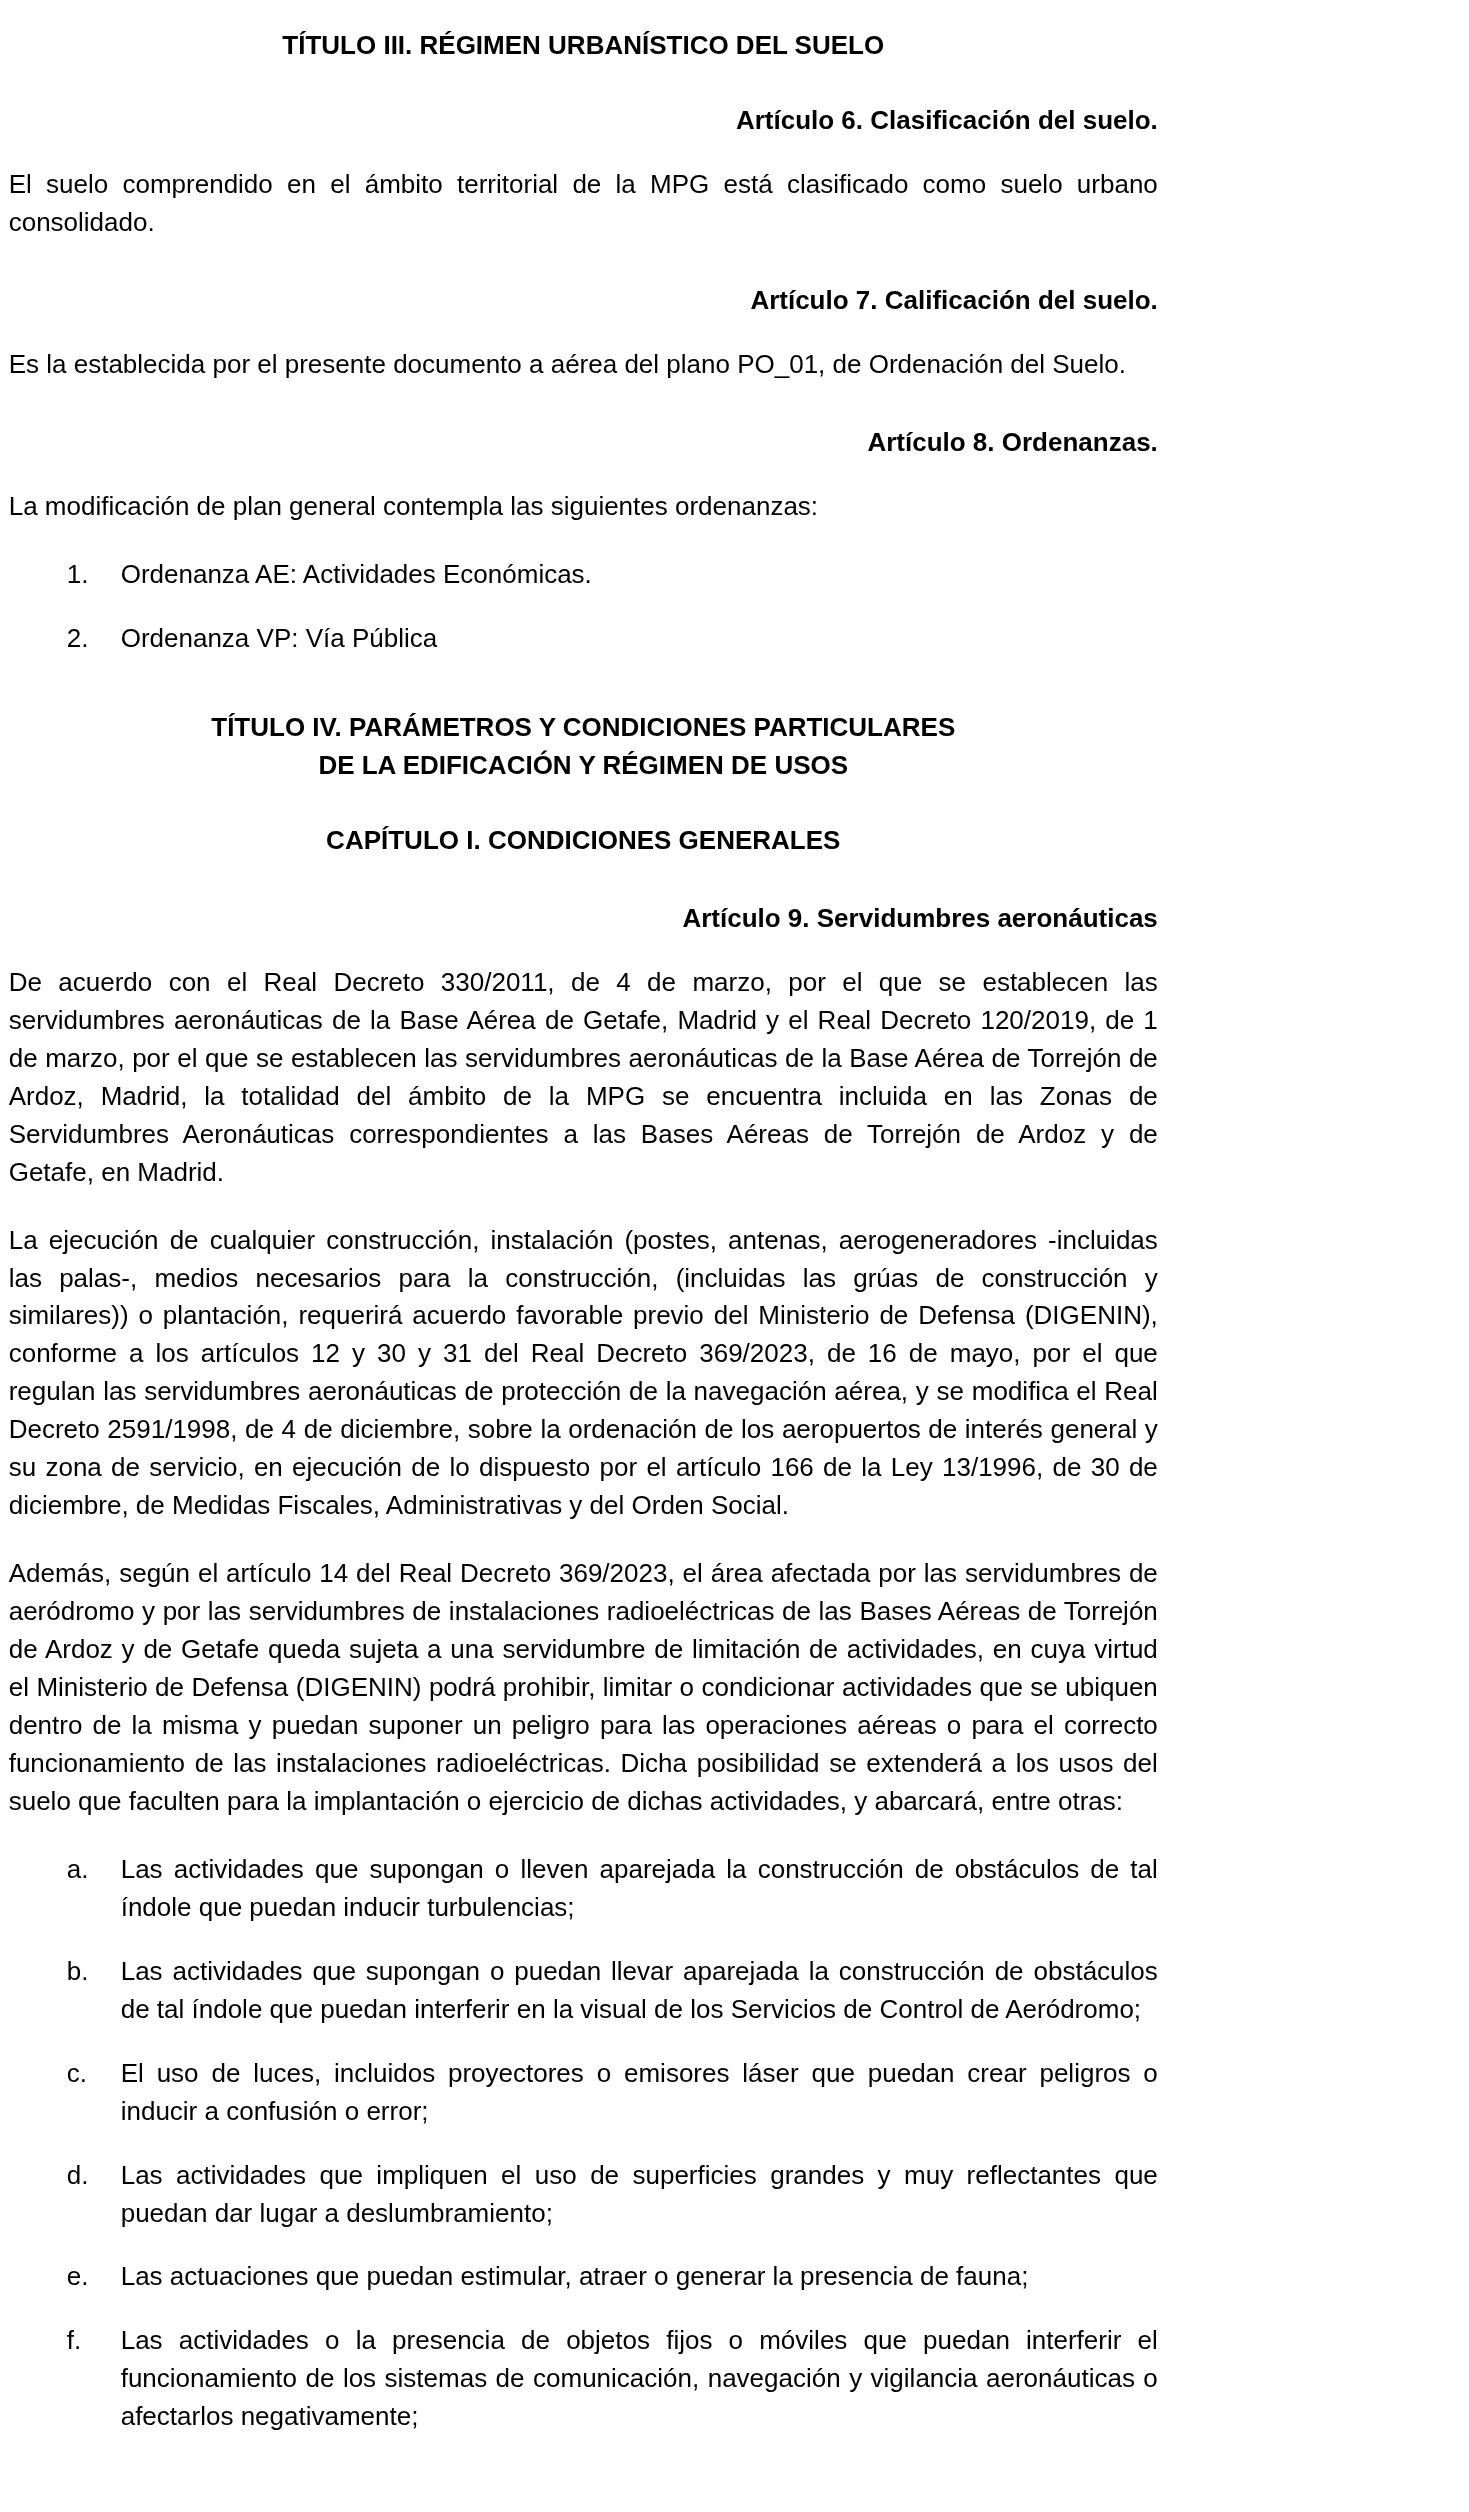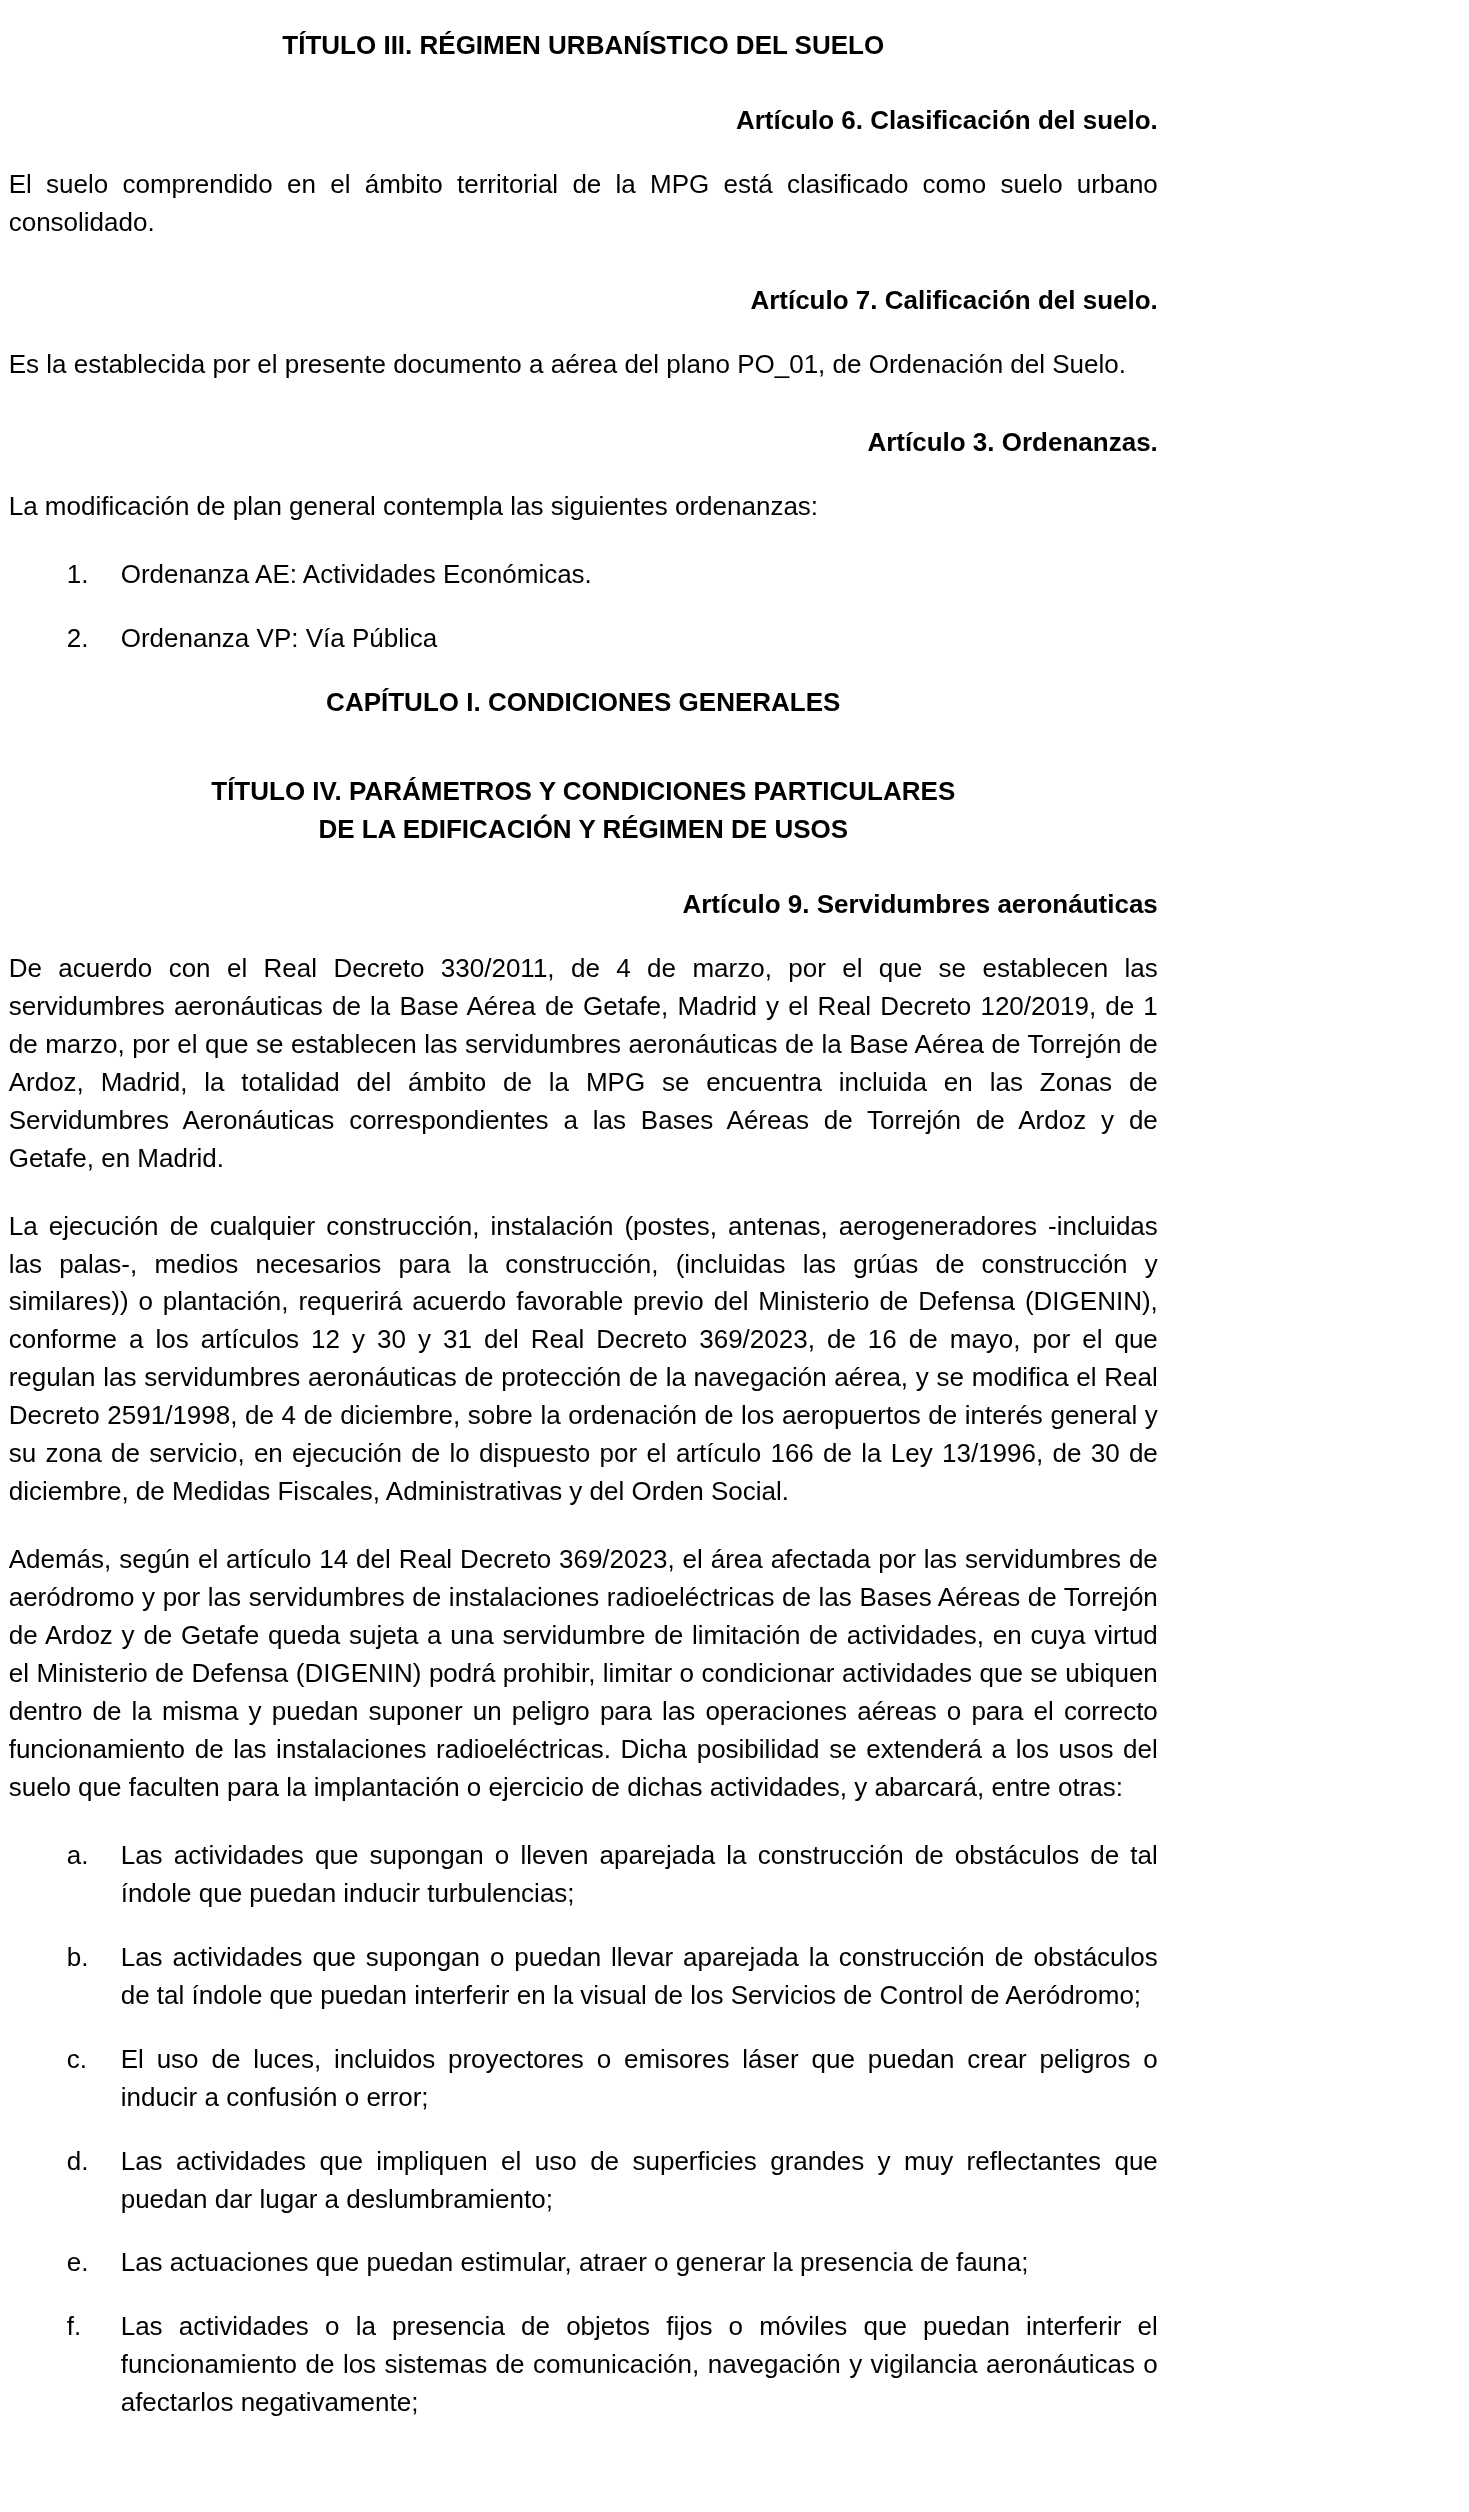--- a/index.html
+++ b/index.html
@@ -65,40 +65,40 @@
 <div class="page">
 
   <h1 class="center-heading heading-titulo3">TÍTULO III. RÉGIMEN URBANÍSTICO DEL SUELO</h1>
 
   <h2 class="article-heading">Artículo 6. Clasificación del suelo.</h2>
   <p class="para">El suelo comprendido en el ámbito territorial de la MPG está clasificado como suelo urbano consolidado.</p>
 
   <h2 class="article-heading section-gap">Artículo 7. Calificación del suelo.</h2>
   <p class="para">Es la establecida por el presente documento a aérea del plano PO_01, de Ordenación del Suelo.</p>
 
-  <h2 class="article-heading section-gap">Artículo 3. Ordenanzas.</h2>
+  <h2 class="article-heading section-gap">Artículo 8. Ordenanzas.</h2>
   <p class="para">La modificación de plan general contempla las siguientes ordenanzas:</p>
 
   <div class="list">
     <div class="list-item">
       <span class="list-marker">1.</span>
       <span class="list-item-text">Ordenanza AE: Actividades Económicas.</span>
     </div>
     <div class="list-item">
       <span class="list-marker">2.</span>
       <span class="list-item-text">Ordenanza VP: Vía Pública</span>
     </div>
   </div>
 
-  <h1 class="center-heading heading-capitulo">CAPÍTULO I. CONDICIONES GENERALES</h1>
-
   <h1 class="center-heading heading-titulo4">
     <span>TÍTULO IV. PARÁMETROS Y CONDICIONES PARTICULARES</span><br>
     <span>DE LA EDIFICACIÓN Y RÉGIMEN DE USOS</span>
   </h1>
+
+  <h1 class="center-heading heading-capitulo">CAPÍTULO I. CONDICIONES GENERALES</h1>
 
   <h2 class="article-heading">Artículo 9. Servidumbres aeronáuticas</h2>
   <p class="para">De acuerdo con el Real Decreto 330/2011, de 4 de marzo, por el que se establecen las servidumbres aeronáuticas de la Base Aérea de Getafe, Madrid y el Real Decreto 120/2019, de 1 de marzo, por el que se establecen las servidumbres aeronáuticas de la Base Aérea de Torrejón de Ardoz, Madrid, la totalidad del ámbito de la MPG se encuentra incluida en las Zonas de Servidumbres Aeronáuticas correspondientes a las Bases Aéreas de Torrejón de Ardoz y de Getafe, en Madrid.</p>
   <p class="para">La ejecución de cualquier construcción, instalación (postes, antenas, aerogeneradores -incluidas las palas-, medios necesarios para la construcción, (incluidas las grúas de construcción y similares)) o plantación, requerirá acuerdo favorable previo del Ministerio de Defensa (DIGENIN), conforme a los artículos 12 y 30 y 31 del Real Decreto 369/2023, de 16 de mayo, por el que regulan las servidumbres aeronáuticas de protección de la navegación aérea, y se modifica el Real Decreto 2591/1998, de 4 de diciembre, sobre la ordenación de los aeropuertos de interés general y su zona de servicio, en ejecución de lo dispuesto por el artículo 166 de la Ley 13/1996, de 30 de diciembre, de Medidas Fiscales, Administrativas y del Orden Social.</p>
   <p class="para">Además, según el artículo 14 del Real Decreto 369/2023, el área afectada por las servidumbres de aeródromo y por las servidumbres de instalaciones radioeléctricas de las Bases Aéreas de Torrejón de Ardoz y de Getafe queda sujeta a una servidumbre de limitación de actividades, en cuya virtud el Ministerio de Defensa (DIGENIN) podrá prohibir, limitar o condicionar actividades que se ubiquen dentro de la misma y puedan suponer un peligro para las operaciones aéreas o para el correcto funcionamiento de las instalaciones radioeléctricas. Dicha posibilidad se extenderá a los usos del suelo que faculten para la implantación o ejercicio de dichas actividades, y abarcará, entre otras:</p>
 
   <div class="list">
     <div class="list-item">
       <span class="list-marker">a.</span>
       <span class="list-item-text">Las actividades que supongan o lleven aparejada la construcción de obstáculos de tal índole que puedan inducir turbulencias;</span>

